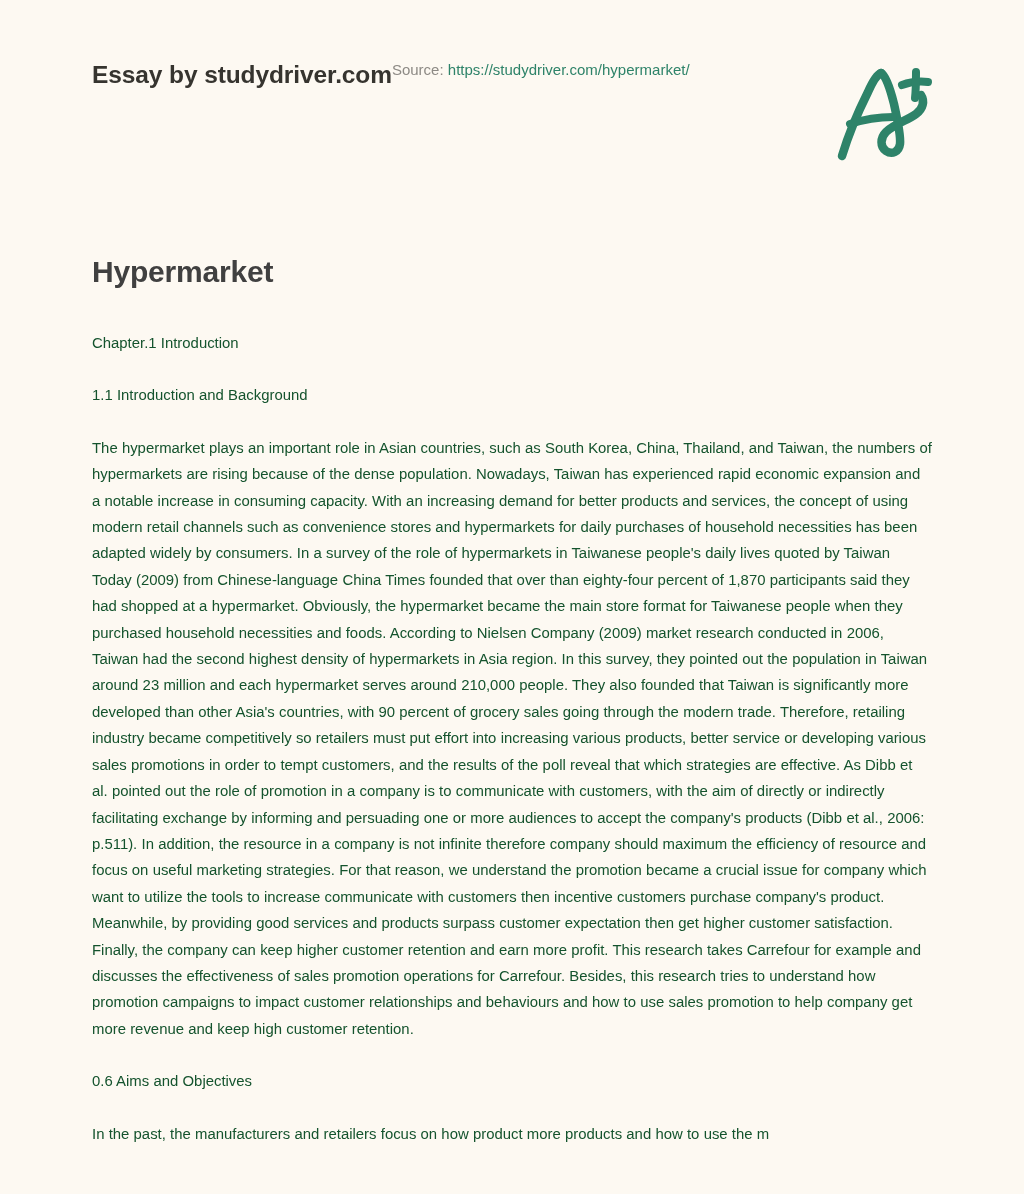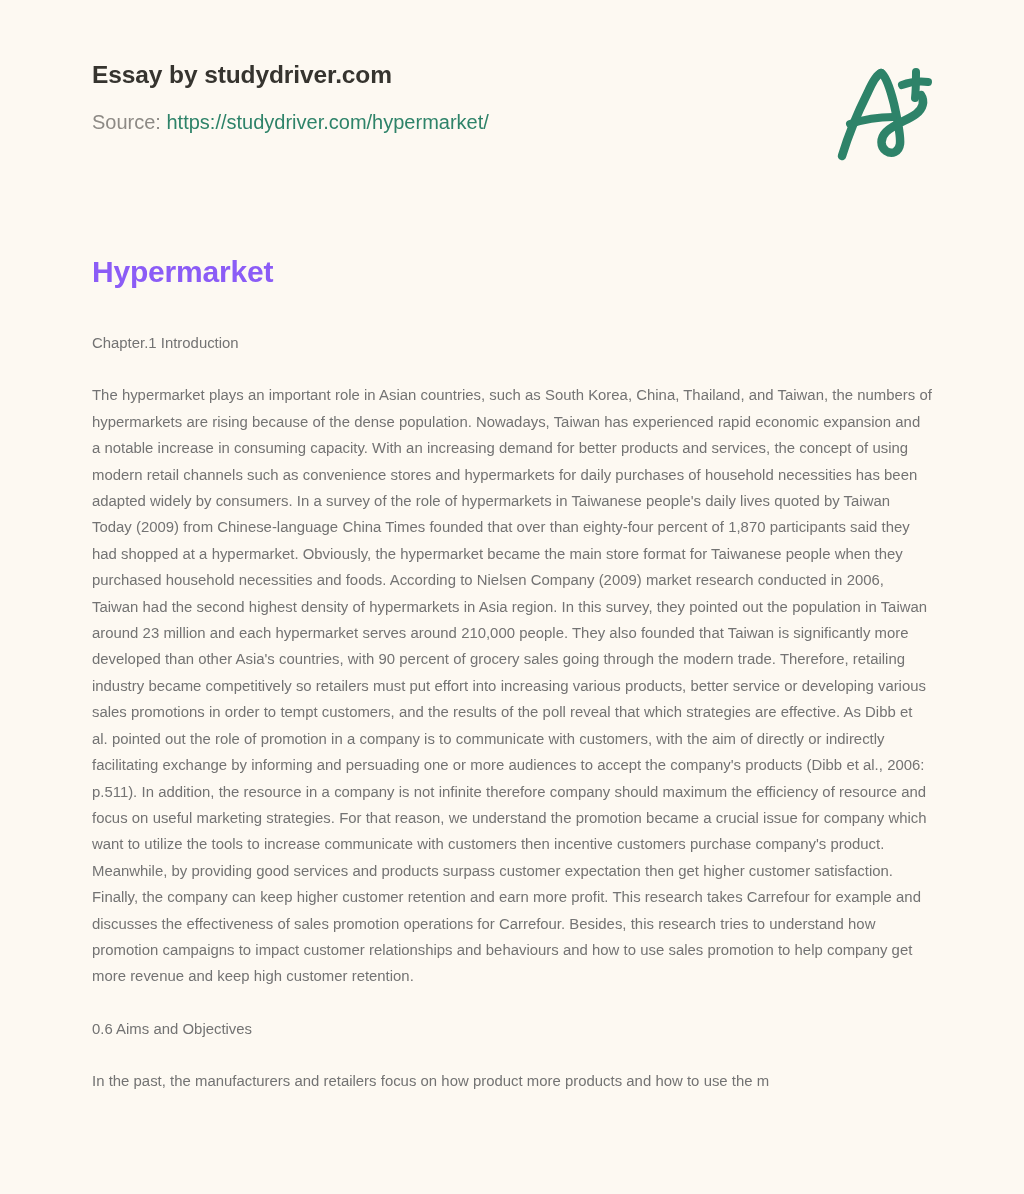--- a/index.html
+++ b/index.html
@@ -27,34 +27,34 @@
   
   .doc-header {
     position: relative;
     display: flex;
     align-items: flex-start;
     justify-content: space-between;
     padding: 60px 74px 0 92px;
   }
   .header-left {
     display: flex;
-    flex-direction: column;
+    flex-direction: row;
     gap: 0;
   }
   .essay-by {
     font-size: 24.5px;
     font-weight: bold;
     color: #36342f;
     letter-spacing: -0.1px;
     line-height: 1.2;
     margin: 0 0 20px 0;
     white-space: nowrap;
   }
   .source-line {
-    font-size: 20px;
+    font-size: 15px;
     color: #8d8a85;
     line-height: 1.3;
     white-space: nowrap;
   }
   .source-label { color: #8d8a85; }
   .source-url {
     color: #2e8369;
     text-decoration: none;
   }
   .logo-wrap {
@@ -68,34 +68,34 @@
     justify-content: flex-end;
   }
   .logo-svg { display: block; }
 
   
   .doc-title {
     margin: 0;
     padding: 92px 92px 0 92px;
     font-size: 30px;
     font-weight: bold;
-    color: #8b5cf6;
+    color: #404040;
     letter-spacing: -0.2px;
     line-height: 1.2;
   }
 
   
   .doc-body {
     padding: 0 92px 0 92px;
     margin-top: 40px;
   }
   .para {
     font-size: 14.9px;
     line-height: 26.4px;
-    color: #737373;
+    color: #14532d;
     margin: 0 0 26px 0;
     text-align: left;
     max-width: 850px;
     word-spacing: 0.1px;
   }
   .para.heading {
     margin-bottom: 26px;
   }
   .para.last {
     margin-bottom: 0;
@@ -134,20 +134,21 @@
         </g>
       </svg>
     </div>
   </div>
 
   <h1 class="doc-title">Hypermarket</h1>
 
   <div class="doc-body">
     <p class="para heading">Chapter.1 Introduction</p>
 
+    <p class="para heading">1.1 Introduction and Background</p>
 
     <p class="para">The hypermarket plays an important role in Asian countries, such as South Korea, China, Thailand, and Taiwan, the numbers of hypermarkets are rising because of the dense population. Nowadays, Taiwan has experienced rapid economic expansion and a notable increase in consuming capacity. With an increasing demand for better products and services, the concept of using modern retail channels such as convenience stores and hypermarkets for daily purchases of household necessities has been adapted widely by consumers. In a survey of the role of hypermarkets in Taiwanese people's daily lives quoted by Taiwan Today (2009) from Chinese-language China Times founded that over than eighty-four percent of 1,870 participants said they had shopped at a hypermarket. Obviously, the hypermarket became the main store format for Taiwanese people when they purchased household necessities and foods. According to Nielsen Company (2009) market research conducted in 2006, Taiwan had the second highest density of hypermarkets in Asia region. In this survey, they pointed out the population in Taiwan around 23 million and each hypermarket serves around 210,000 people. They also founded that Taiwan is significantly more developed than other Asia's countries, with 90 percent of grocery sales going through the modern trade. Therefore, retailing industry became competitively so retailers must put effort into increasing various products, better service or developing various sales promotions in order to tempt customers, and the results of the poll reveal that which strategies are effective. As Dibb et al. pointed out the role of promotion in a company is to communicate with customers, with the aim of directly or indirectly facilitating exchange by informing and persuading one or more audiences to accept the company's products (Dibb et al., 2006: p.511). In addition, the resource in a company is not infinite therefore company should maximum the efficiency of resource and focus on useful marketing strategies. For that reason, we understand the promotion became a crucial issue for company which want to utilize the tools to increase communicate with customers then incentive customers purchase company's product. Meanwhile, by providing good services and products surpass customer expectation then get higher customer satisfaction. Finally, the company can keep higher customer retention and earn more profit. This research takes Carrefour for example and discusses the effectiveness of sales promotion operations for Carrefour. Besides, this research tries to understand how promotion campaigns to impact customer relationships and behaviours and how to use sales promotion to help company get more revenue and keep high customer retention.</p>
 
     <p class="para heading">0.6 Aims and Objectives</p>
 
 
     <p class="para last">In the past, the manufacturers and retailers focus on how product more products and how to use the m</p>
   </div>
 
 </div>

